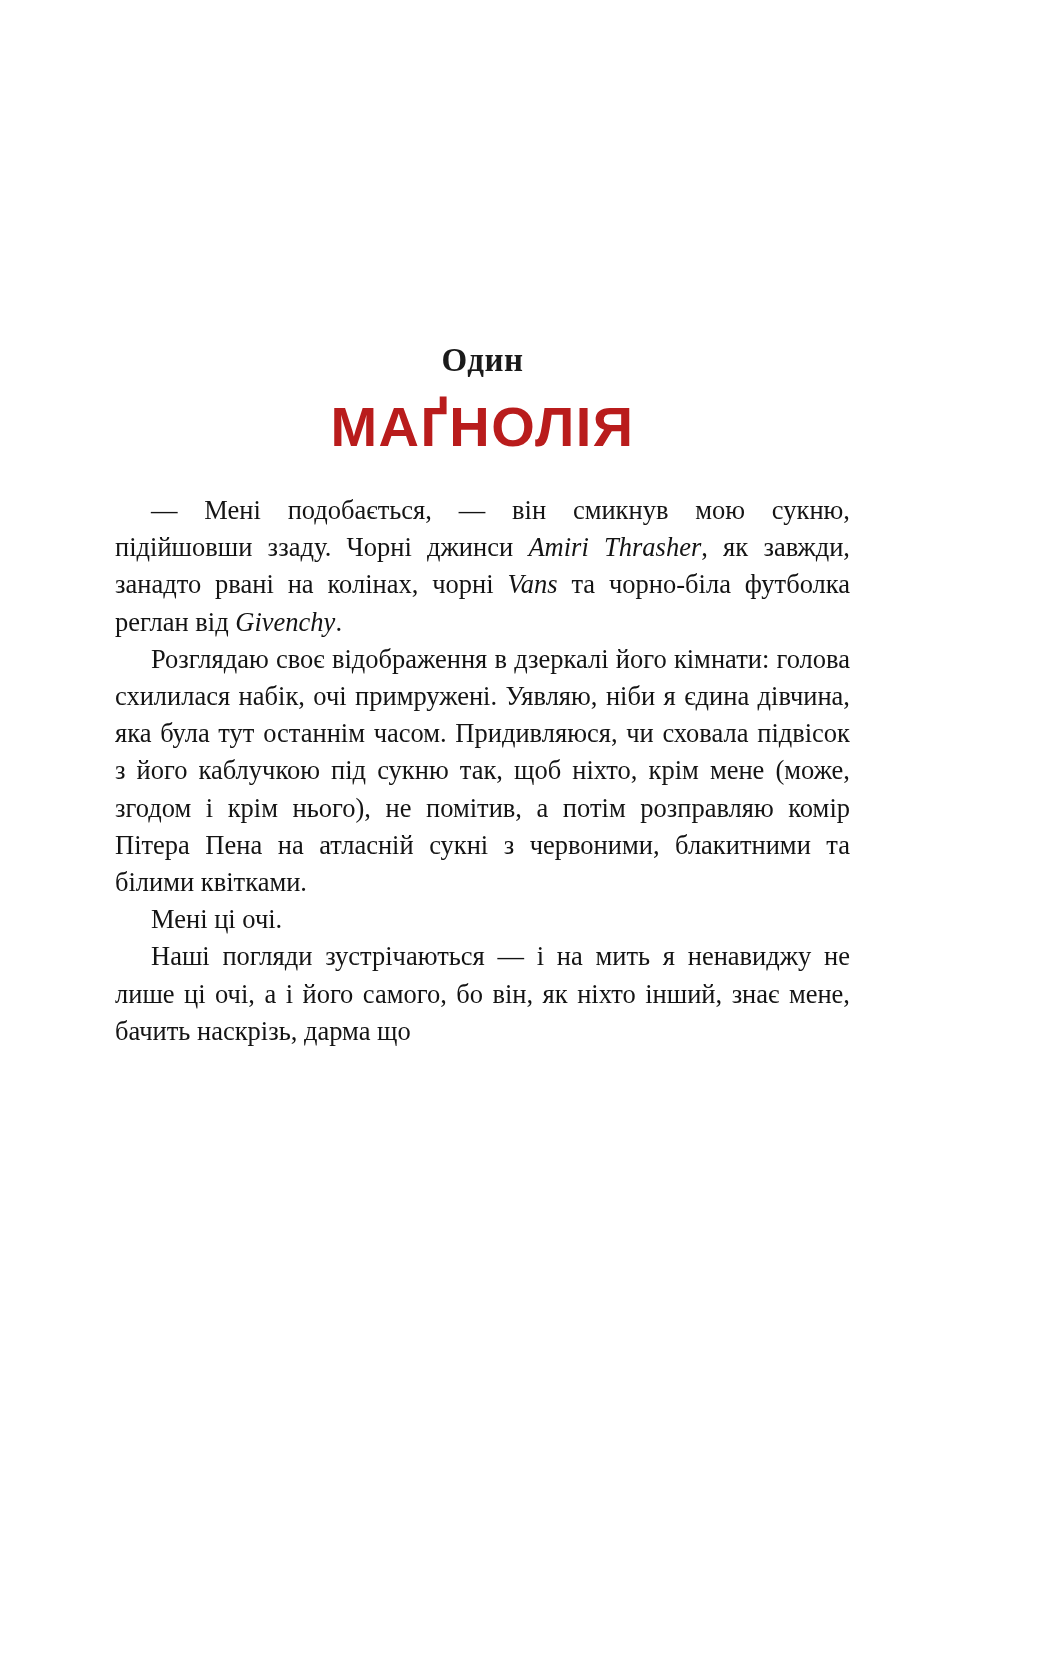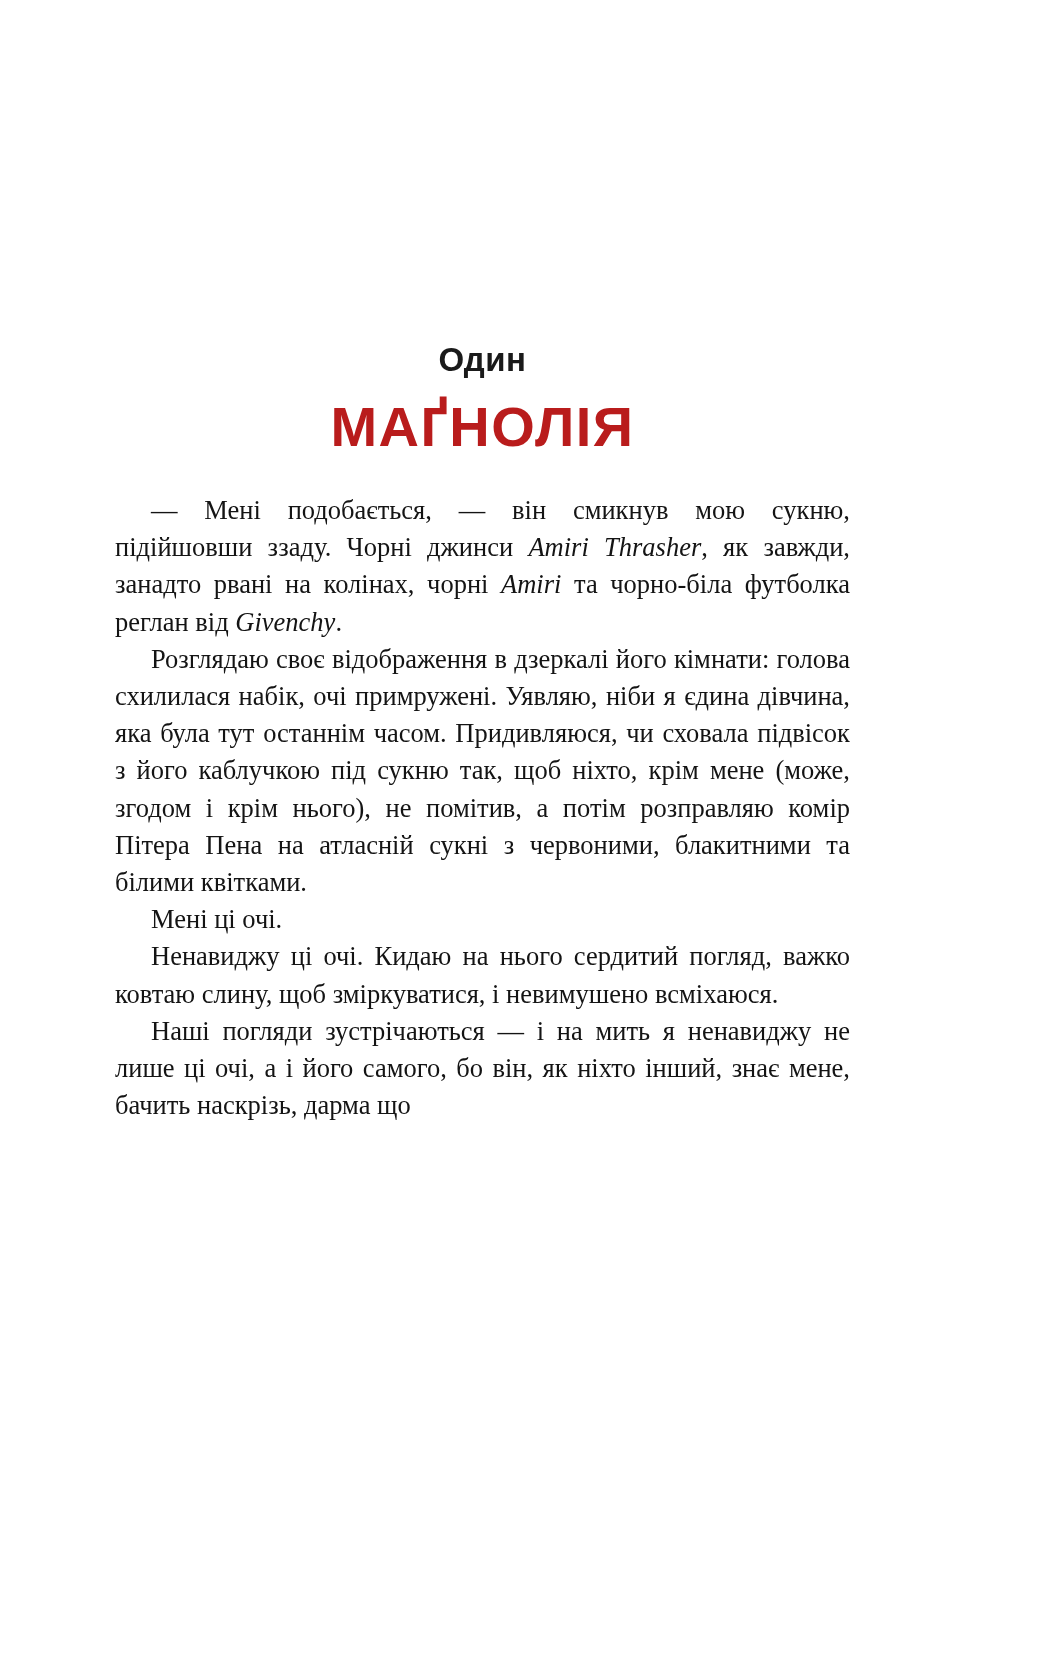--- a/index.html
+++ b/index.html
@@ -21,21 +21,21 @@
 
   .text-block {
     position: absolute;
     left: 115px;
     top: 330px;
     width: 735px;
   }
 
   
   .chapter-number {
-    font-family: Liberation Sans, sans-serif;
+    font-family: Liberation Serif, serif;
     font-weight: 700;
     font-size: 33px;
     line-height: 40px;
     letter-spacing: 0.5px;
     color: #1a1a1a;
     text-align: center;
     margin: 0;
     padding-top: 10px;
   }
 
@@ -81,22 +81,21 @@
 
 <div class="page">
 
   <div class="text-block">
 
     <h2 class="chapter-number">Один</h2>
 
     <h1 class="chapter-title">МАҐНОЛІЯ</h1>
 
     <div class="body-copy" id="body-copy">
-        <p>— Мені подобається, — він смикнув мою сукню, підійшовши ззаду. Чорні джинси <i>Amiri Thrasher</i>, як завжди, занадто рвані на колінах, чорні <i>Amiri</i> та чорно-біла футболка реглан від <i>Givenchy</i>.</p>
+        <p>— Мені подобається, — він смикнув мою сукню, підійшовши ззаду. Чорні джинси <i>Amiri Thrasher</i>, як завжди, занадто рвані на колінах, чорні <i>Vans</i> та чорно-біла футболка реглан від <i>Givenchy</i>.</p>
         <p>Розглядаю своє відображення в дзеркалі його кімнати: голова схилилася набік, очі примружені. Уявляю, ніби я єдина дівчина, яка була тут останнім часом. Придивляюся, чи сховала підвісок з його каблучкою під сукню так, щоб ніхто, крім мене (може, згодом і крім нього), не помітив, а потім розправляю комір Пітера Пена на атласній сукні з червоними, блакитними та білими квітками.</p>
         <p>Мені ці очі.</p>
-        <p>Ненавиджу ці очі. Кидаю на нього сердитий погляд, важко ковтаю слину, щоб зміркуватися, і невимушено всміхаюся.</p>
         <p>Наші погляди зустрічаються — і на мить я ненавиджу не лише ці очі, а і його самого, бо він, як ніхто інший, знає мене, бачить наскрізь, дарма що</p>
       </div>
 
   </div>
 
 </div>
 
 </body></html>

